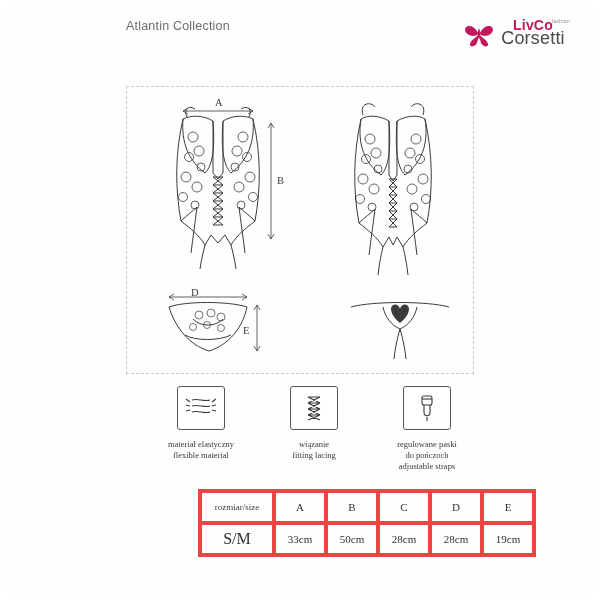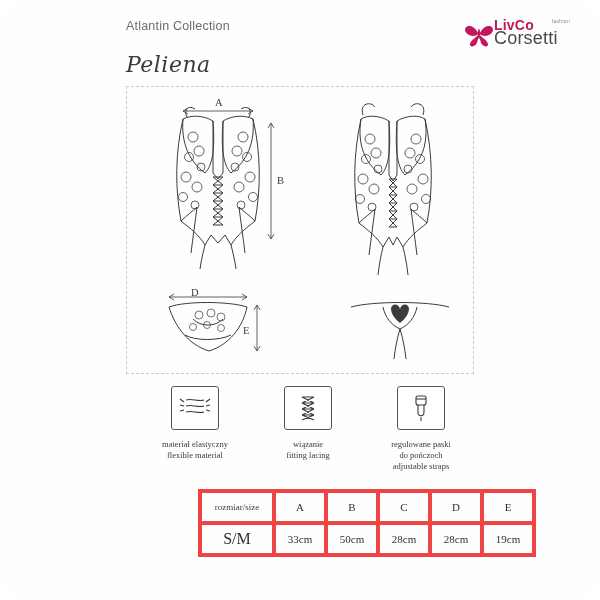--- a/index.html
+++ b/index.html
@@ -48,21 +48,21 @@
   }
   .brand-name {
     position: absolute;
     right: 6px;
     top: 1px;
     font-size: 14px;
     font-weight: bold;
     color: #c2185b;
     letter-spacing: 0.2px;
     line-height: 13px;
-    text-align: left;
+    text-align: center;
     width: 78px;
   }
   .brand-name .sub {
     display: block;
     font-size: 18px;
     color: #4a4a4a;
     font-weight: normal;
     letter-spacing: 0.2px;
   }
   .brand-tm {
@@ -104,21 +104,21 @@
   .mlabel {
     position: absolute;
     font-size: 10.5px;
     color: #3b3b3b;
     font-family: "Liberation Serif", serif;
   }
 
   
   .features {
     position: absolute;
-    left: 140px;
+    left: 146px;
     top: 386px;
     width: 330px;
     height: 90px;
   }
   .feature {
     position: absolute;
     top: 0;
     width: 110px;
     text-align: center;
   }
@@ -191,21 +191,20 @@
         </g>
       </svg>
     </div>
     <div class="brand-tm">fashion</div>
     <div class="brand-name">
       <span>LivCo</span>
       <span class="sub">Corsetti</span>
     </div>
   </div>
 
-  <div class="model-name">Peliena</div>
 
   <div class="illus-frame">
 
     <div class="fig" style="left:26px; top:16px;">
       <svg width="130" height="170" viewBox="0 0 130 170">
         <g fill="none" stroke="#3b3b3b" stroke-width="1">
 
           <path d="M34 14 C30 6, 36 2, 42 6"></path>
           <path d="M96 14 C100 6, 94 2, 88 6"></path>
 

